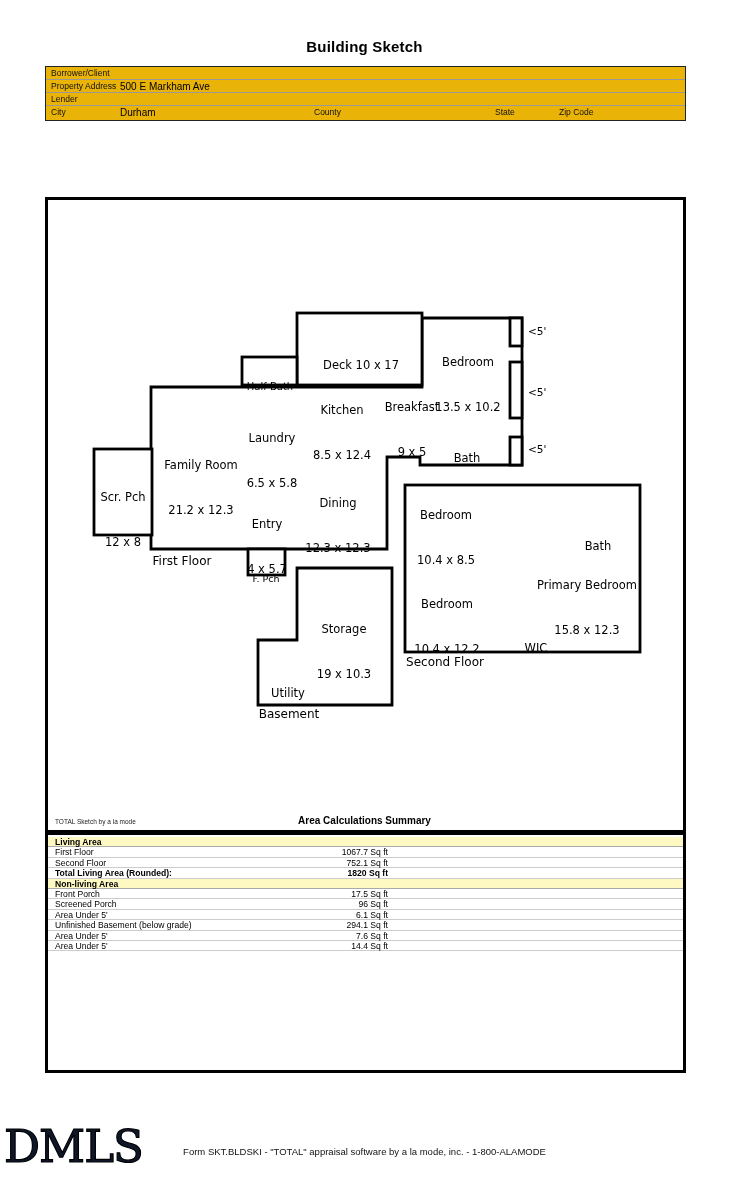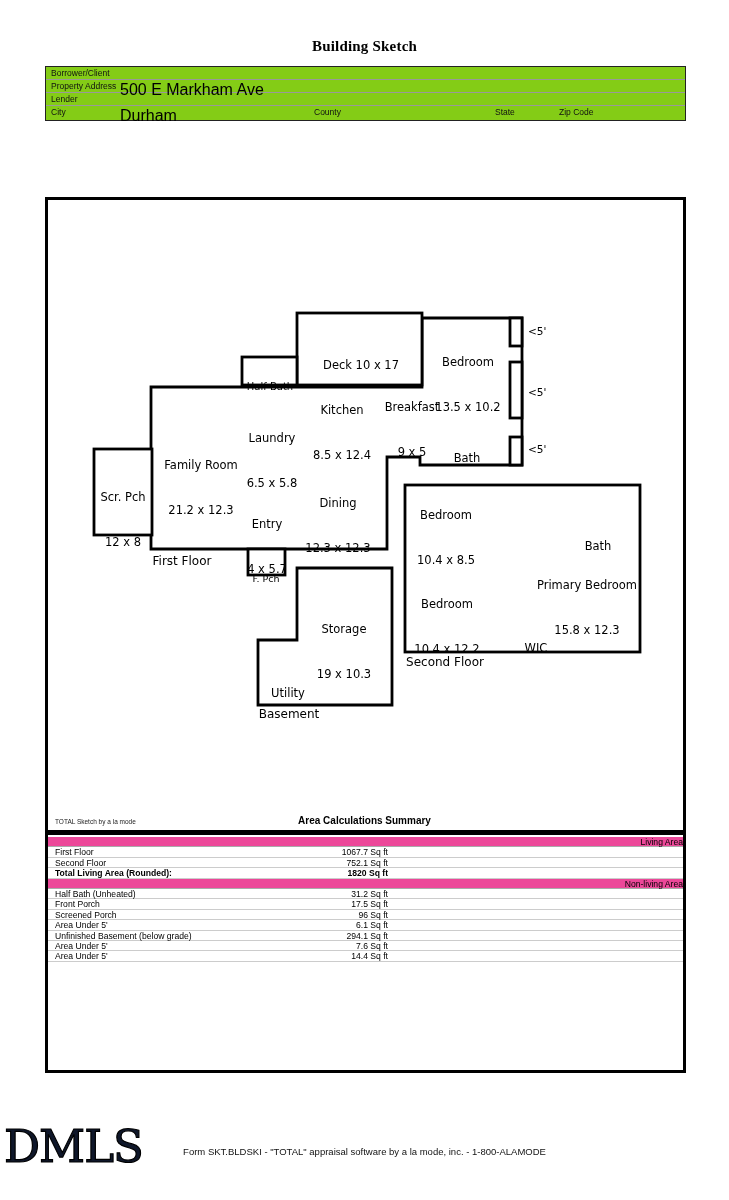--- a/index.html
+++ b/index.html
@@ -5,32 +5,32 @@
   * { margin:0; padding:0; box-sizing:border-box; }
   html,body { background:#fff; }
   .page {
     position:relative; width:729px; height:1200px; background:#fff;
     font-family:"Liberation Sans", sans-serif; color:#000; overflow:hidden;
   }
 
   
   .doc-title {
     position:absolute; left:0; top:38px; width:729px; text-align:center;
-    font-size:15px; font-weight:bold; letter-spacing:.2px;font-family:Liberation Serif, serif;
+    font-size:15px; font-weight:bold; letter-spacing:.2px;
   }
 
   
   .hform {
     position:absolute; left:45px; top:66px; width:641px; height:55px;
-    border:1.5px solid #222; background:#84cc16;
+    border:1.5px solid #222; background:#eab308;
   }
   .hrow { position:relative; width:100%; height:13px; border-bottom:1px solid #999; }
   .hrow:last-child { border-bottom:none; }
   .flabel { position:absolute; top:1px; font-size:8.5px; color:#111; white-space:nowrap; }
-  .fvalue { position:absolute; top:1px; font-size:16px; color:#000; white-space:nowrap; }
+  .fvalue { position:absolute; top:1px; font-size:10px; color:#000; white-space:nowrap; }
 
   
   .sketch-box {
     position:absolute; left:45px; top:197px; width:641px; height:876px;
     border:3px solid #000; background:#fff;
   }
   svg.plan { position:absolute; left:0; top:0; pointer-events:none; }
 
   .room {
     position:absolute; transform:translate(-50%,-50%); text-align:center;
@@ -50,21 +50,21 @@
   }
 
   
   .acs-credit { position:absolute; left:55px; top:818px; font-size:6.5px; color:#222; }
   .acs-title  { position:absolute; left:0; top:815px; width:729px; text-align:center;
                 font-size:10px; font-weight:bold; }
   .acs-bar    { position:absolute; left:48px; top:830px; width:635px; height:5px; background:#000; }
   .acs-table  { position:absolute; left:48px; top:837px; width:635px; font-size:8.6px; }
   .acs-row    { position:relative; width:100%; height:10.4px; line-height:10.4px;
                 border-bottom:1px solid #ccc; }
-  .acs-row.section { background:#ec4899; font-weight:normal; border-bottom:1px solid #aaa;text-align:right; }
+  .acs-row.section { background:#fef9c3; font-weight:bold; border-bottom:1px solid #aaa; }
   .acs-row .lbl { padding-left:7px; white-space:nowrap; }
   .acs-row .val { position:absolute; left:10px; top:0; width:322px; text-align:right;margin-left:8px; }
   .acs-row.bold { font-weight:bold; }
 
   
   .logo {
     position:absolute; left:4px; top:1124px;
     font-family:"DejaVu Serif", serif; font-size:45px; line-height:45px;
     color:#0f172a; -webkit-text-stroke:1.2px #000; letter-spacing:-1px;
   }
@@ -220,24 +220,20 @@
       <span class="val">752.1 Sq ft</span>
     </div>
     <div class="acs-row bold">
       <span class="lbl">Total Living Area (Rounded):</span>
       <span class="val">1820 Sq ft</span>
     </div>
     <div class="acs-row section">
       <span class="lbl">Non-living Area</span>
     </div>
     <div class="acs-row">
-      <span class="lbl">Half Bath (Unheated)</span>
-      <span class="val">31.2 Sq ft</span>
-    </div>
-    <div class="acs-row">
       <span class="lbl">Front Porch</span>
       <span class="val">17.5 Sq ft</span>
     </div>
     <div class="acs-row">
       <span class="lbl">Screened Porch</span>
       <span class="val">96 Sq ft</span>
     </div>
     <div class="acs-row">
       <span class="lbl">Area Under 5'</span>
       <span class="val">6.1 Sq ft</span>

